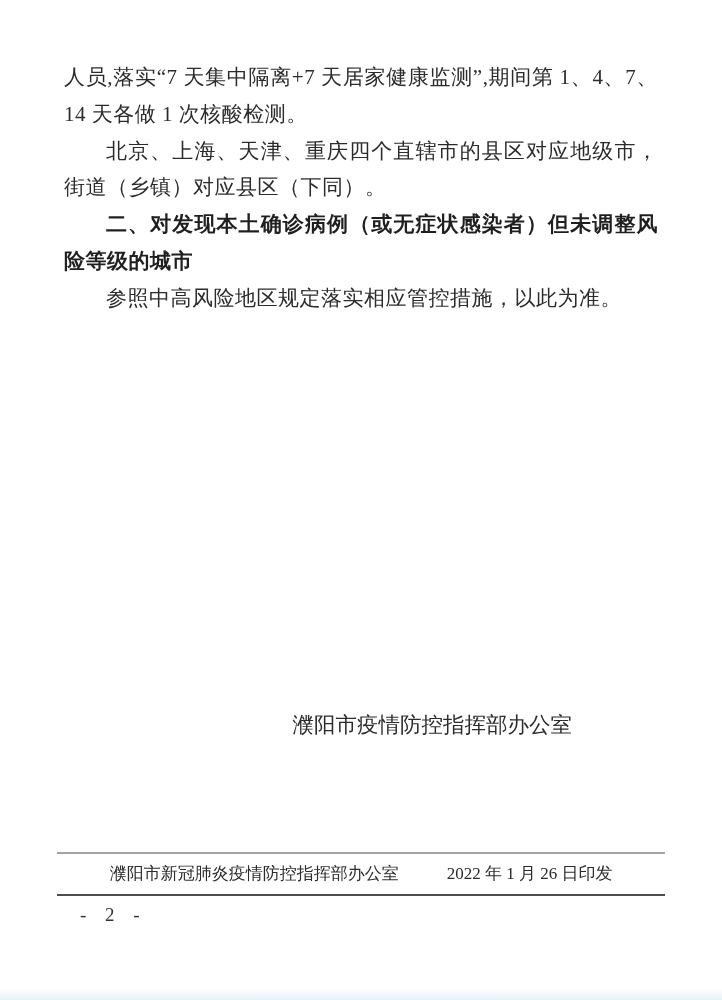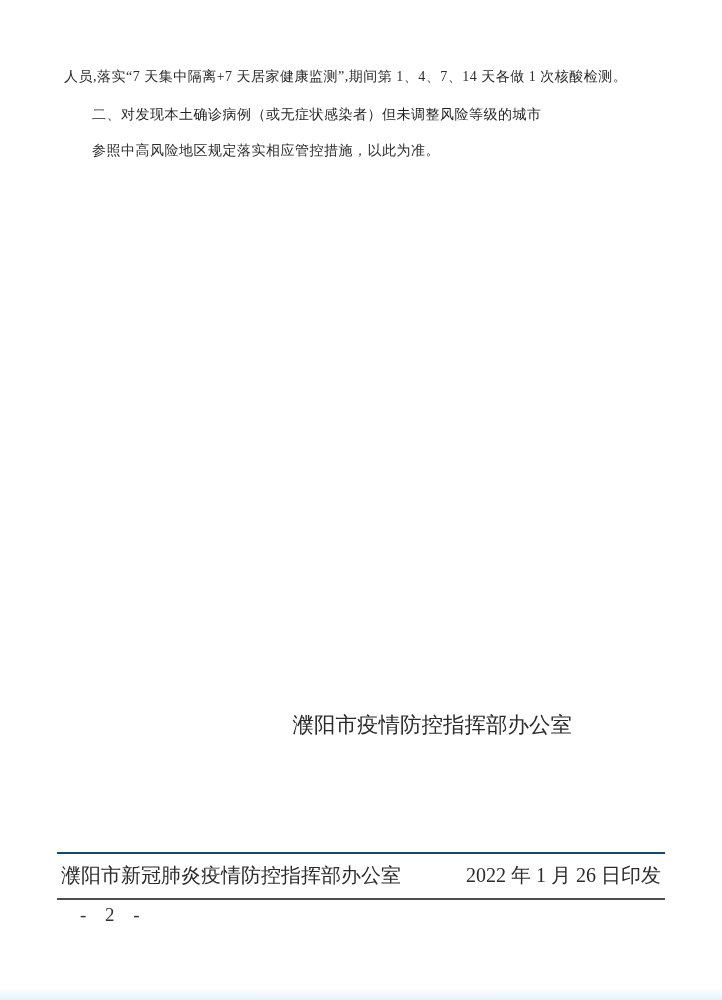--- a/index.html
+++ b/index.html
@@ -11,54 +11,54 @@
     font-family: "Liberation Serif", "DejaVu Serif", serif;
     color: #2b2b2b;
   }
   .page {
     position: absolute; inset: 0;
     background: #ffffff;
   }
   .content {
     position: absolute;
     top: 59px; left: 64px; width: 594px;
-    font-size: 14px;
+    font-size: 21px;
     line-height: 36.8px;
     text-align: justify;
     letter-spacing: 0.5px;
   }
   .content p {
     margin: 0;
     text-indent: 2em;
   }
   .content p.no-indent { text-indent: 0; }
   .content p.heading {
     font-family: "Liberation Sans", "DejaVu Sans", sans-serif;
-    font-weight: 400;
+    font-weight: 700;
     color: #1f1f1f;
   }
   .signature {
     position: absolute;
     top: 706px; right: 150px;
     text-align: left;
     font-size: 21.5px;
     line-height: 38px;
     color: #2b2b2b;
   }
   .signature .sig-line { white-space: nowrap; }
   .footer {
     position: absolute;
     left: 57px; right: 57px; top: 852px;
-    border-top: 2px solid #0c4a6e;
+    border-top: 2px solid #a3a3a3;
     border-bottom: 2px solid #4d4d4d;
     padding: 8px 4px 9px 4px;
     display: flex;
-    justify-content: space-between;
+    justify-content: center;
     align-items: baseline;
-    font-size: 20px;
+    font-size: 17px;
     color: #2b2b2b;
   }
   .footer .issuer { white-space: nowrap; }
   .footer .print-date { white-space: nowrap; margin-left: 48px; }
   .page-number {
     position: absolute;
     left: 80px; top: 904px;
     font-size: 19px;
     letter-spacing: 7px;
     color: #333333;
@@ -70,20 +70,21 @@
     pointer-events: none;
   }
 </style>
 </head>
 <body>
 
 <div class="page">
 
   <div class="content">
     <p class="no-indent">人员,落实“7 天集中隔离+7 天居家健康监测”,期间第 1、4、7、14 天各做 1 次核酸检测。</p>
+    <p>北京、上海、天津、重庆四个直辖市的县区对应地级市，街道（乡镇）对应县区（下同）。</p>
     <p class="heading">二、对发现本土确诊病例（或无症状感染者）但未调整风险等级的城市</p>
     <p>参照中高风险地区规定落实相应管控措施，以此为准。</p>
   </div>
 
   <div class="signature">
     <div class="sig-line">濮阳市疫情防控指挥部办公室</div>
   </div>
 
   <div class="footer">
     <span class="issuer">濮阳市新冠肺炎疫情防控指挥部办公室</span>

